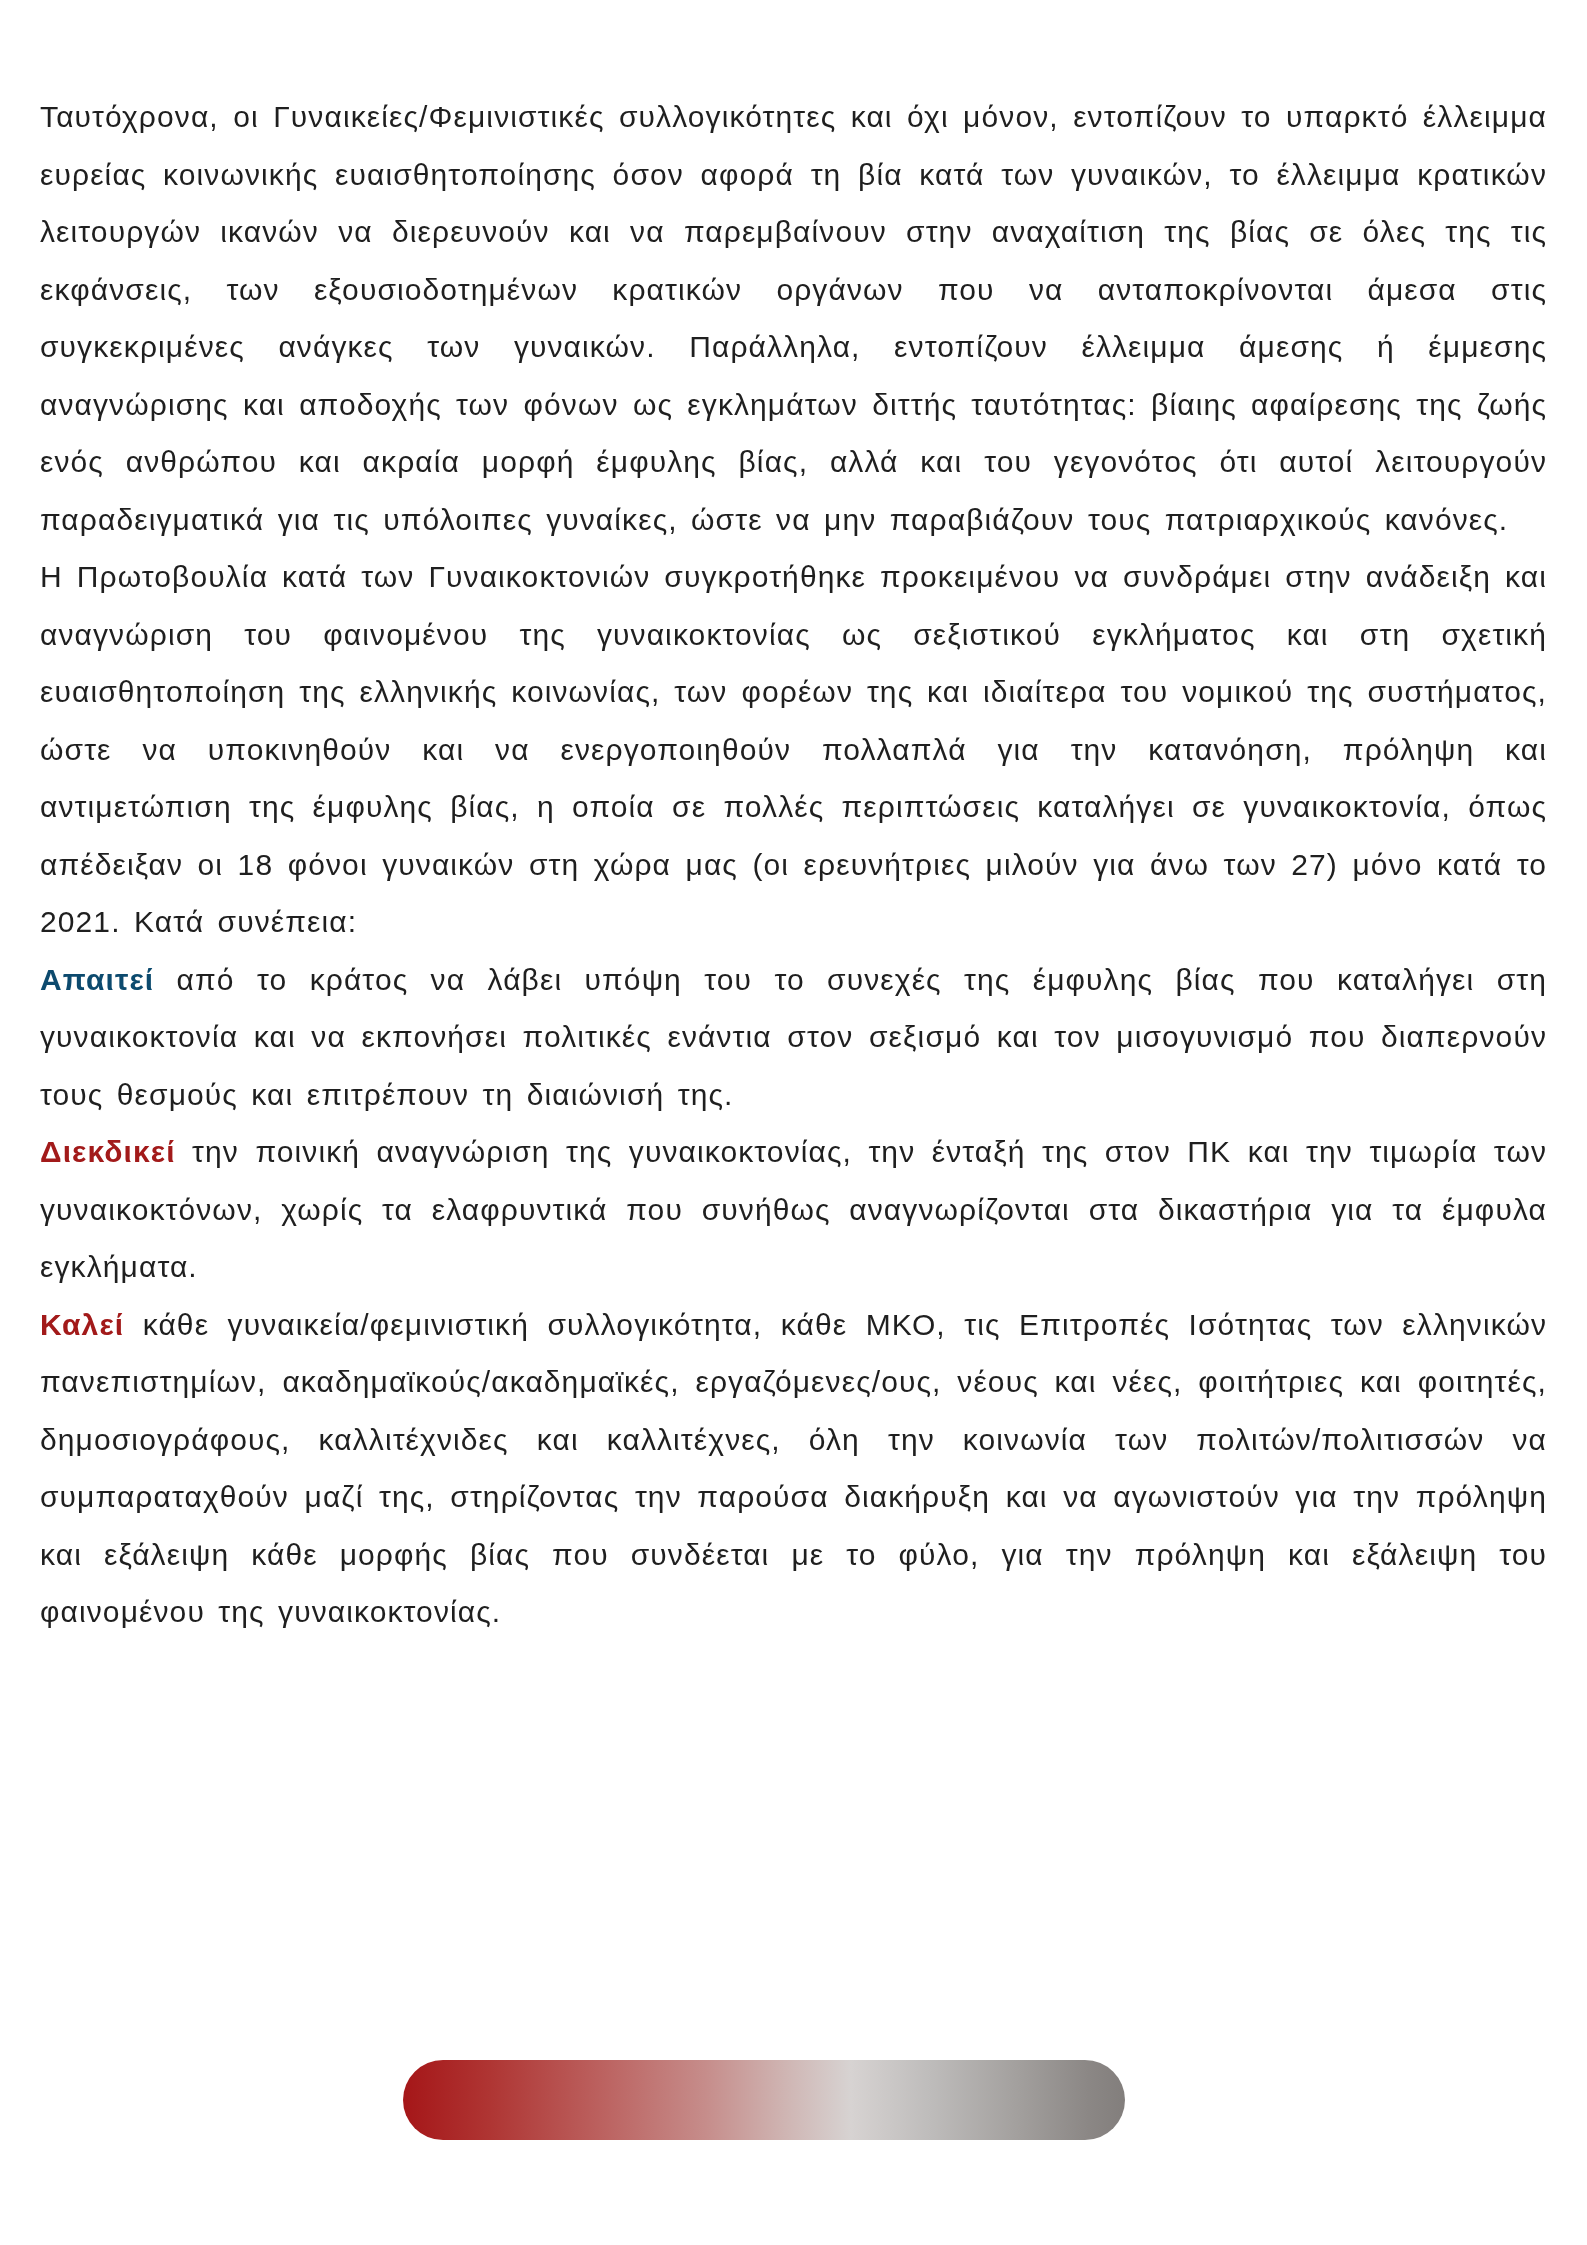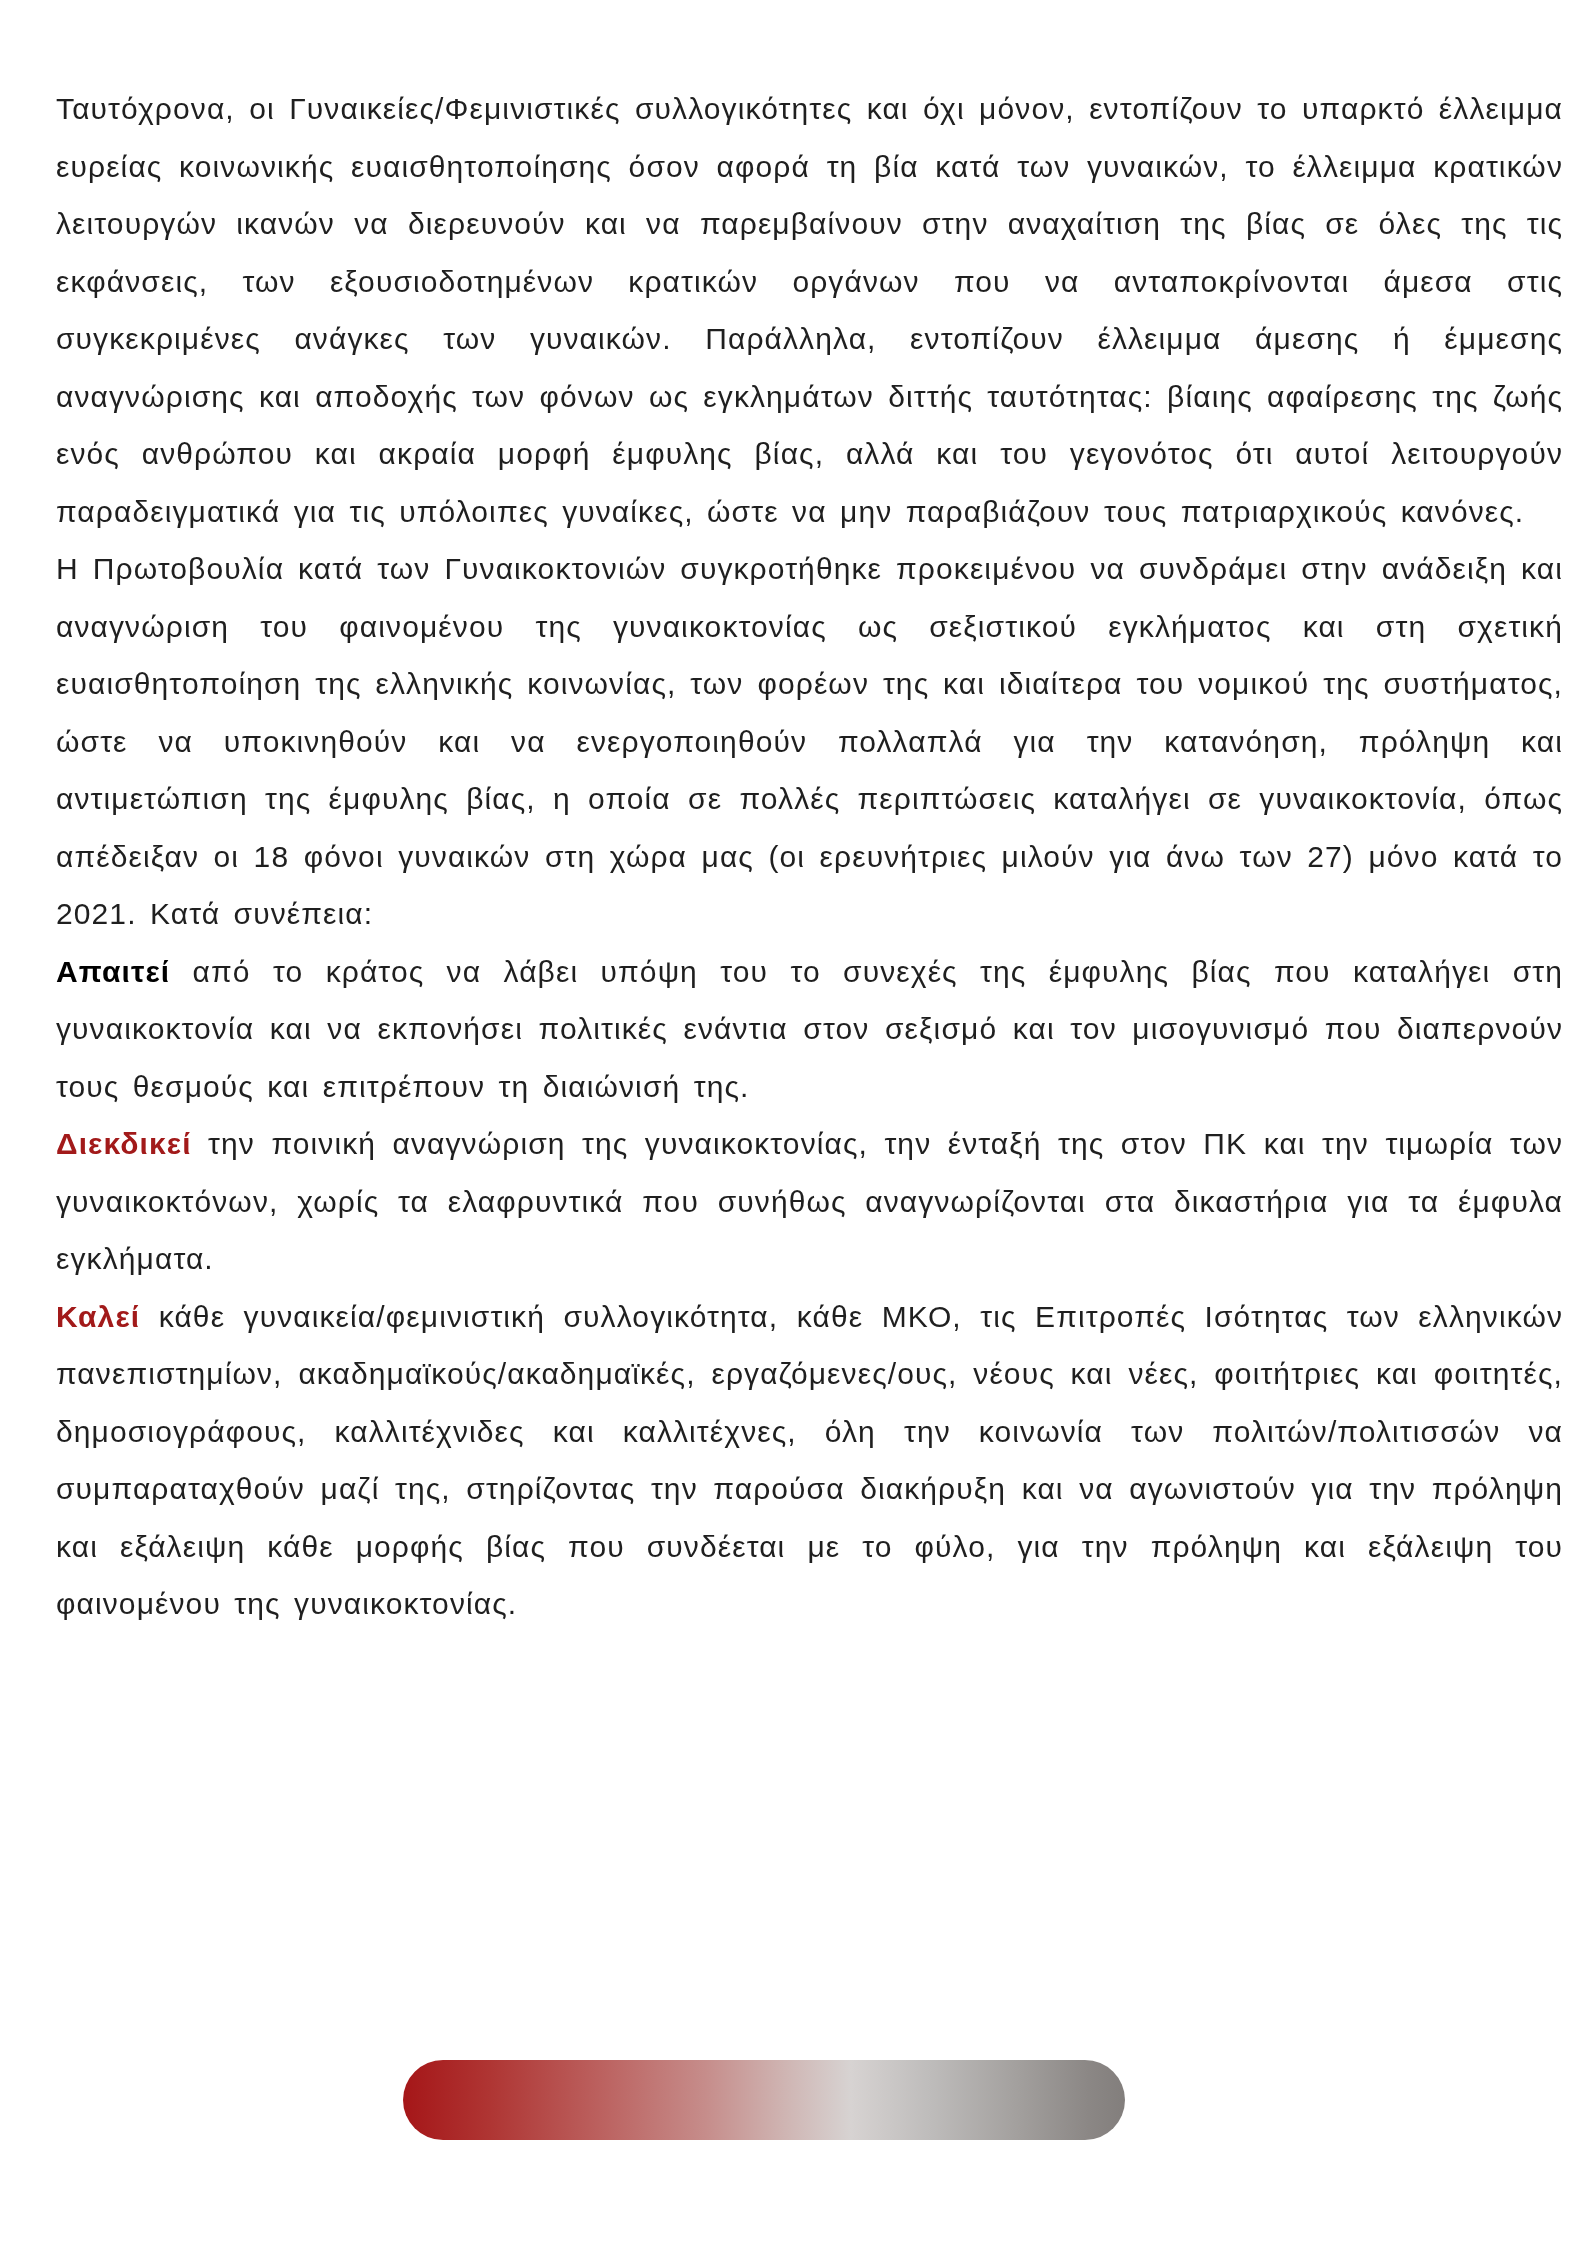--- a/index.html
+++ b/index.html
@@ -7,29 +7,28 @@
     position: relative;
     width: 1587px;
     height: 2245px;
     background: #ffffff;
     overflow: hidden;
     font-family: "Liberation Sans", "DejaVu Sans", sans-serif;
   }
   #doc-text {
     position: absolute;
     left: 40px;
-    top: 80px;
+    top: 88px;
     width: 1507px;
     color: #1f1f1f;
     font-size: 30px;
     line-height: 57.5px;
     letter-spacing: 1.1px;
     word-spacing: 4px;
     text-align: justify;
-    margin-left: 16px;
   }
   #doc-text p {
     margin: 0;
     padding: 0;
   }
   #doc-text .lead {
     font-weight: bold;
   }
   #footer-bar {
     position: absolute;
@@ -42,18 +41,18 @@
   }
 </style>
 </head>
 <body>
 
 <div id="page">
   <main id="doc-text" style="color: rgb(31, 31, 31);">
 
   <p>Ταυτόχρονα, οι Γυναικείες/Φεμινιστικές συλλογικότητες και όχι μόνον, εντοπίζουν το υπαρκτό έλλειμμα ευρείας κοινωνικής ευαισθητοποίησης όσον αφορά τη βία κατά των γυναικών, το έλλειμμα κρατικών λειτουργών ικανών να διερευνούν και να παρεμβαίνουν στην αναχαίτιση της βίας σε όλες της τις εκφάνσεις, των εξουσιοδοτημένων κρατικών οργάνων που να ανταποκρίνονται άμεσα στις συγκεκριμένες ανάγκες των γυναικών.  Παράλληλα, εντοπίζουν έλλειμμα άμεσης ή έμμεσης αναγνώρισης και αποδοχής των φόνων ως εγκλημάτων διττής ταυτότητας: βίαιης αφαίρεσης της ζωής ενός ανθρώπου και ακραία μορφή έμφυλης βίας, αλλά και του γεγονότος  ότι αυτοί λειτουργούν παραδειγματικά για τις υπόλοιπες γυναίκες, ώστε να μην παραβιάζουν τους πατριαρχικούς κανόνες.</p>
       <p>Η Πρωτοβουλία κατά των Γυναικοκτονιών συγκροτήθηκε προκειμένου να συνδράμει στην ανάδειξη και αναγνώριση του φαινομένου της γυναικοκτονίας ως σεξιστικού εγκλήματος και στη σχετική ευαισθητοποίηση της ελληνικής κοινωνίας, των φορέων της και ιδιαίτερα του νομικού της συστήματος, ώστε να υποκινηθούν και να ενεργοποιηθούν πολλαπλά για την κατανόηση, πρόληψη και αντιμετώπιση της έμφυλης βίας, η οποία  σε πολλές περιπτώσεις καταλήγει σε γυναικοκτονία, όπως απέδειξαν οι 18 φόνοι γυναικών στη χώρα μας (οι ερευνήτριες μιλούν για άνω των 27) μόνο κατά το 2021. Κατά συνέπεια:</p>
-      <p><strong class="lead" style="color: #000000;">Απαιτεί</strong> από το κράτος να λάβει υπόψη του το συνεχές της έμφυλης βίας που καταλήγει στη γυναικοκτονία και να εκπονήσει πολιτικές ενάντια στον σεξισμό και τον μισογυνισμό που διαπερνούν τους θεσμούς και επιτρέπουν τη διαιώνισή της.</p>
+      <p><strong class="lead" style="color: #0c4a6e;">Απαιτεί</strong> από το κράτος να λάβει υπόψη του το συνεχές της έμφυλης βίας που καταλήγει στη γυναικοκτονία και να εκπονήσει πολιτικές ενάντια στον σεξισμό και τον μισογυνισμό που διαπερνούν τους θεσμούς και επιτρέπουν τη διαιώνισή της.</p>
       <p><strong class="lead" style="color: rgb(162, 26, 26);">Διεκδικεί</strong> την ποινική αναγνώριση της γυναικοκτονίας, την ένταξή της στον ΠΚ και την τιμωρία των γυναικοκτόνων, χωρίς τα ελαφρυντικά που συνήθως αναγνωρίζονται στα δικαστήρια για τα έμφυλα εγκλήματα.</p>
       <p><strong class="lead" style="color: rgb(162, 26, 26);">Καλεί</strong> κάθε γυναικεία/φεμινιστική συλλογικότητα, κάθε ΜΚΟ, τις Επιτροπές Ισότητας των ελληνικών πανεπιστημίων, ακαδημαϊκούς/ακαδημαϊκές, εργαζόμενες/ους, νέους και νέες, φοιτήτριες και φοιτητές, δημοσιογράφους, καλλιτέχνιδες και καλλιτέχνες, όλη την κοινωνία των πολιτών/πολιτισσών να συμπαραταχθούν μαζί της, στηρίζοντας την παρούσα διακήρυξη και να αγωνιστούν για την πρόληψη και εξάλειψη κάθε μορφής βίας που συνδέεται με το φύλο, για την πρόληψη και εξάλειψη του φαινομένου της γυναικοκτονίας.</p>
     </main>
   <div id="footer-bar" style="background: linear-gradient(90deg, rgb(165, 22, 24) 0%, rgb(175, 53, 51) 12%, rgb(188, 99, 97) 28%, rgb(198, 141, 139) 42%, rgb(207, 181, 179) 53%, rgb(215, 211, 210) 62%, rgb(190, 188, 187) 73%, rgb(163, 160, 158) 85%, rgb(139, 135, 133) 95%, rgb(130, 126, 124) 100%);"></div>
 </div>
 
 </body></html>

